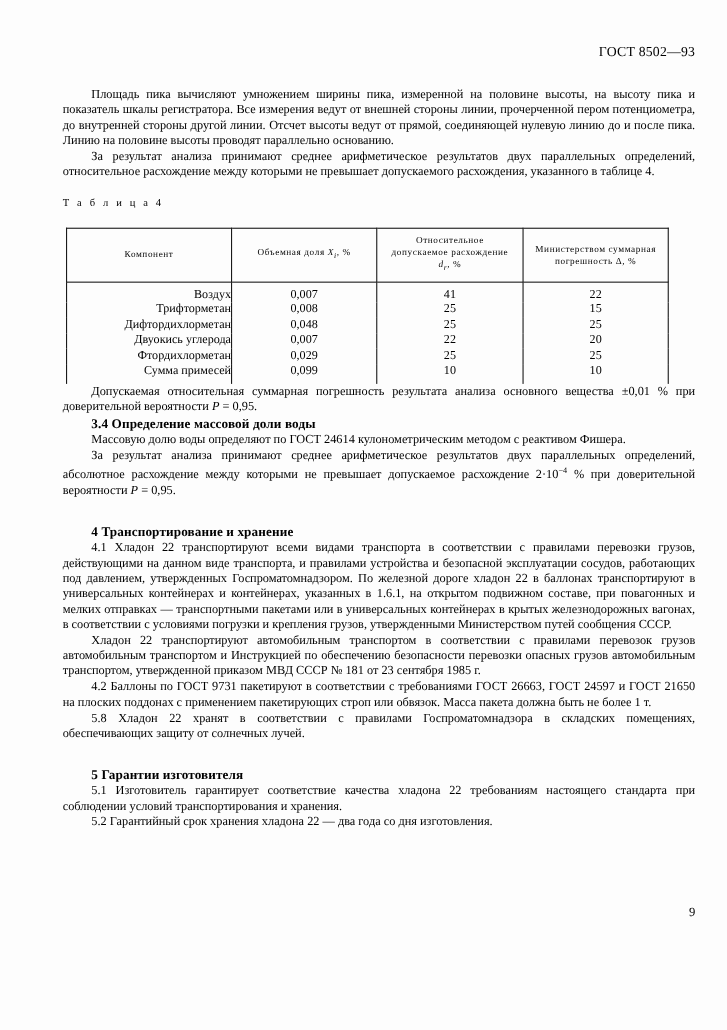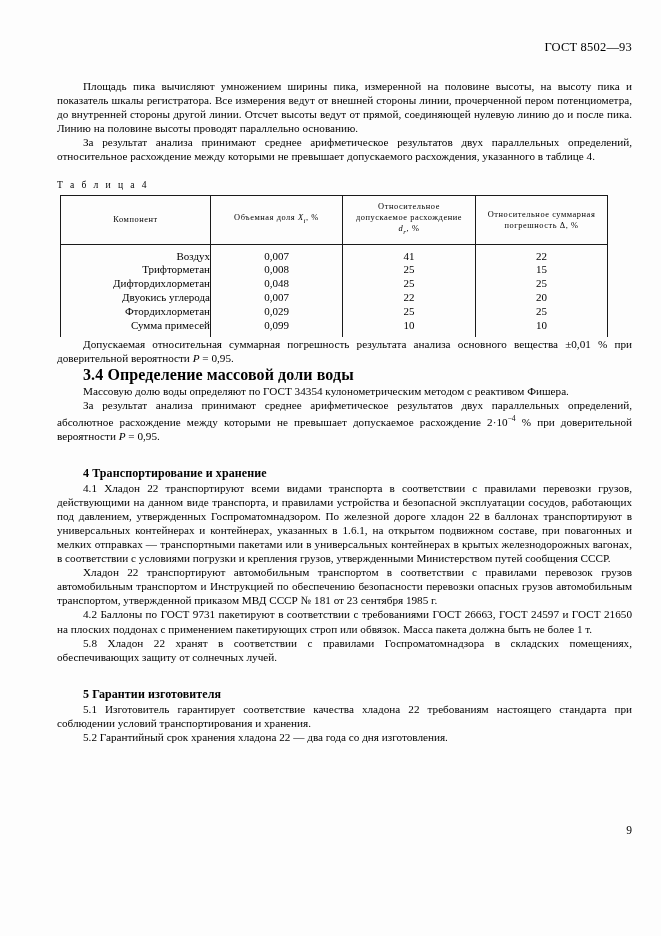--- a/index.html
+++ b/index.html
@@ -40,21 +40,21 @@
     font-size: 11.2px;
     line-height: 14.1px;
     text-align: justify;
     text-indent: 26px;
     hyphens: manual;
   }
   .table-caption {
     font-size: 9.6px;
     letter-spacing: 2.4px;
     margin-top: 15px;
-    margin-bottom: 5px;
+    margin-bottom: 17px;
   }
   table.data-table {
     border-collapse: collapse;
     width: 547px;
     margin-left: 3px;
     table-layout: fixed;
   }
   table.data-table th,
   table.data-table td {
     border: 1px solid #1a1a1a;
@@ -95,21 +95,21 @@
   .tbl-col4 { width: 132px; }
   .para-gap-sm { margin-top: 9px; }
   h2.section-head {
     font-size: 12px;
     font-weight: bold;
     margin: 23px 0 0 0;
     text-indent: 26px;
     letter-spacing: 0.1px;
   }
   h3.sub-head {
-    font-size: 16px;
+    font-size: 12px;
     font-weight: bold;
     margin: 0;
     text-indent: 26px;
     letter-spacing: 0.1px;
   }
   .after-head {
     margin-top: 17px;
   }
   .italic { font-style: italic; }
   sub { font-size: 7px; font-style: italic; }
@@ -141,21 +141,21 @@
         <col class="tbl-col1">
         <col class="tbl-col2">
         <col class="tbl-col3">
         <col class="tbl-col4">
       </colgroup>
       <thead>
         <tr>
           <th>Компонент</th>
           <th><span>Объемная доля </span><span class="italic">X</span><sub>i</sub><span>, %</span></th>
           <th><span>Относительное</span><br><span>допускаемое расхождение</span><br><span class="italic">d</span><sub>r</sub><span>, %</span></th>
-          <th><span>Относительное суммарная</span><br><span>погрешность Δ, %</span></th>
+          <th><span>Министерством суммарная</span><br><span>погрешность Δ, %</span></th>
         </tr>
       </thead>
       <tbody>
         <tr>
           <td class="cell-name">Воздух</td>
           <td class="cell-num">0,007</td>
           <td class="cell-num">41</td>
           <td class="cell-num">22</td>
         </tr>
         <tr>
@@ -188,21 +188,21 @@
           <td class="cell-num">10</td>
           <td class="cell-num">10</td>
         </tr>
       </tbody>
     </table>
 
     <p class="body-text para-gap-sm"><span>Допускаемая относительная суммарная погрешность результата анализа основного вещества ±0,01 % при доверительной вероятности </span><span class="italic">P</span><span> = 0,95.</span></p>
 
     <h3 class="sub-head">3.4  Определение массовой доли воды</h3>
 
-    <p class="body-text">Массовую долю воды определяют по ГОСТ 34354 кулонометрическим методом с реактивом Фишера.</p>
+    <p class="body-text">Массовую долю воды определяют по ГОСТ 24614 кулонометрическим методом с реактивом Фишера.</p>
 
     <p class="body-text"><span>За результат анализа принимают среднее арифметическое результатов двух параллельных определений, абсолютное расхождение между которыми не превышает допускаемое расхождение 2·10</span><sup>−4</sup><span> % при доверительной вероятности </span><span class="italic">P</span><span> = 0,95.</span></p>
 
     <h2 class="section-head">4  Транспортирование и хранение</h2>
 
     <p class="body-text after-head">4.1  Хладон 22 транспортируют всеми видами транспорта в соответствии с правилами перевозки грузов, действующими на данном виде транспорта, и правилами устройства и безопасной эксплуатации сосудов, работающих под давлением, утвержденных Госпроматомнадзором. По железной дороге хладон 22 в баллонах транспортируют в универсальных контейнерах и контейнерах, указанных в 1.6.1, на открытом подвижном составе, при повагонных и мелких отправках — транспортными пакетами или в универсальных контейнерах в крытых железнодорожных вагонах, в соответствии с условиями погрузки и крепления грузов, утвержденными Министерством путей сообщения СССР.</p>
 
     <p class="body-text">Хладон 22 транспортируют автомобильным транспортом в соответствии с правилами перевозок грузов автомобильным транспортом и Инструкцией по обеспечению безопасности перевозки опасных грузов автомобильным транспортом, утвержденной приказом МВД СССР № 181 от 23 сентября 1985 г.</p>
 
     <p class="body-text">4.2  Баллоны по ГОСТ 9731 пакетируют в соответствии с требованиями ГОСТ 26663, ГОСТ 24597 и ГОСТ 21650 на плоских поддонах с применением пакетирующих строп или обвязок. Масса пакета должна быть не более 1 т.</p>

